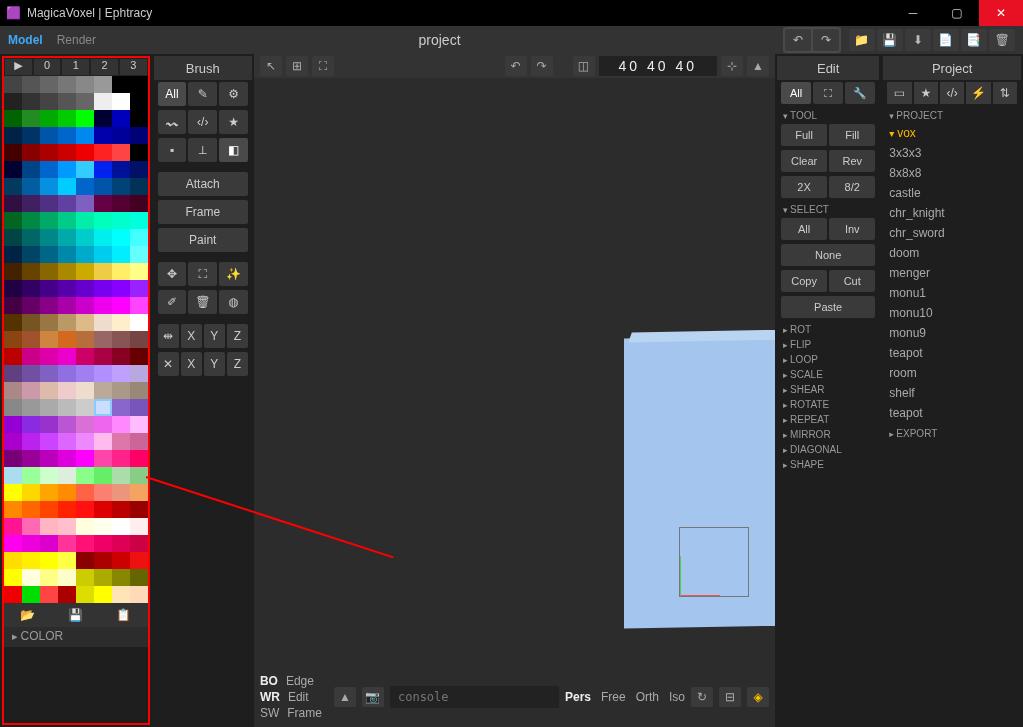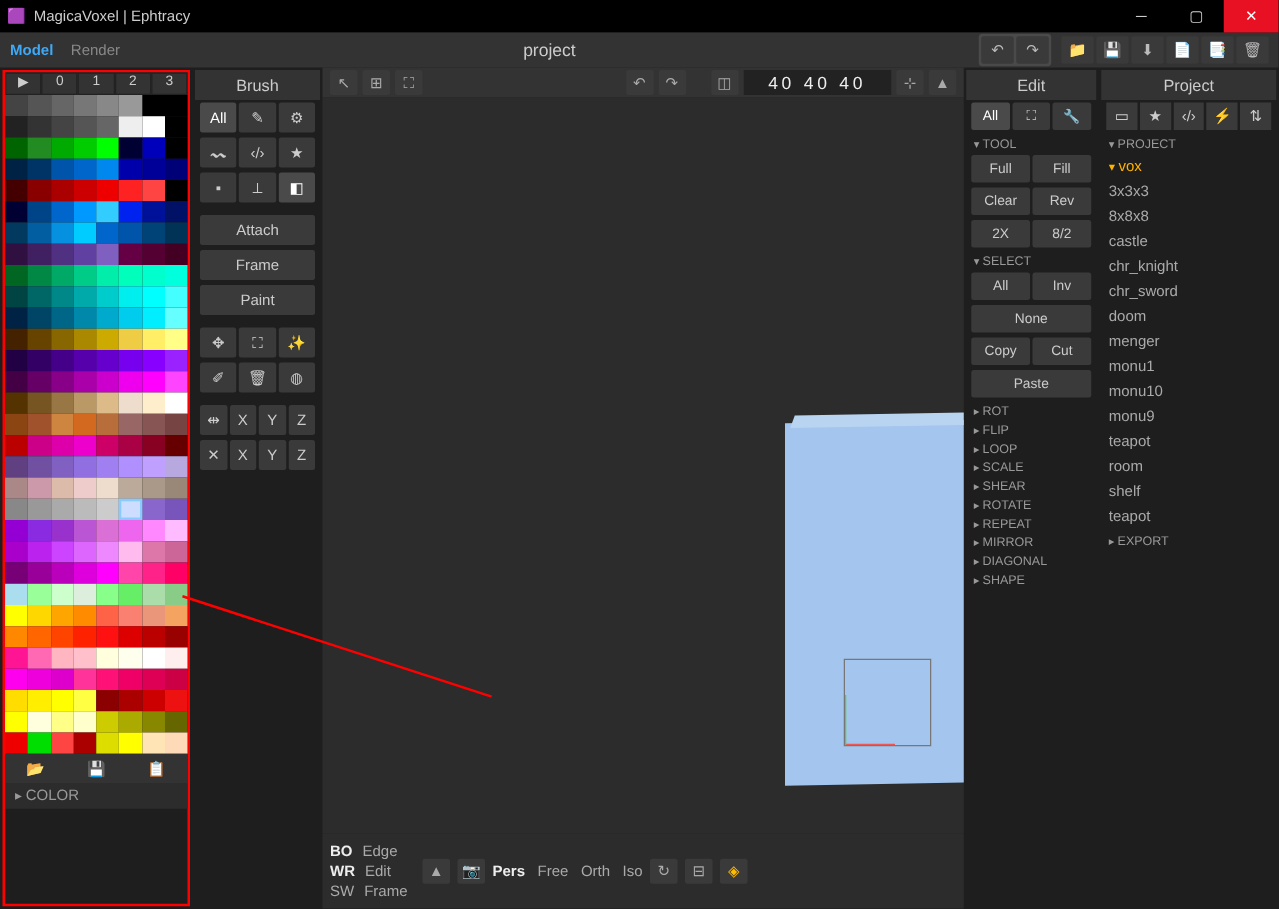--- a/index.html
+++ b/index.html
@@ -458,20 +458,21 @@
             <span>Edit</span>
           </span>
         <span>
             <span>SW</span>
             <span>Frame</span>
           </span>
       </div>
       <div class="console">
         <div class="vtb">▲</div>
         <div class="vtb">📷</div>
+        <input placeholder="console" style="">
         <div class="camlabels">
           <span class="on">Pers</span>
           <span>Free</span>
           <span>Orth</span>
           <span>Iso</span>
         </div>
         <div class="vtb">↻</div>
         <div class="vtb">⊟</div>
         <div class="vtb" style="color:#fb0">◈</div>
       </div>

